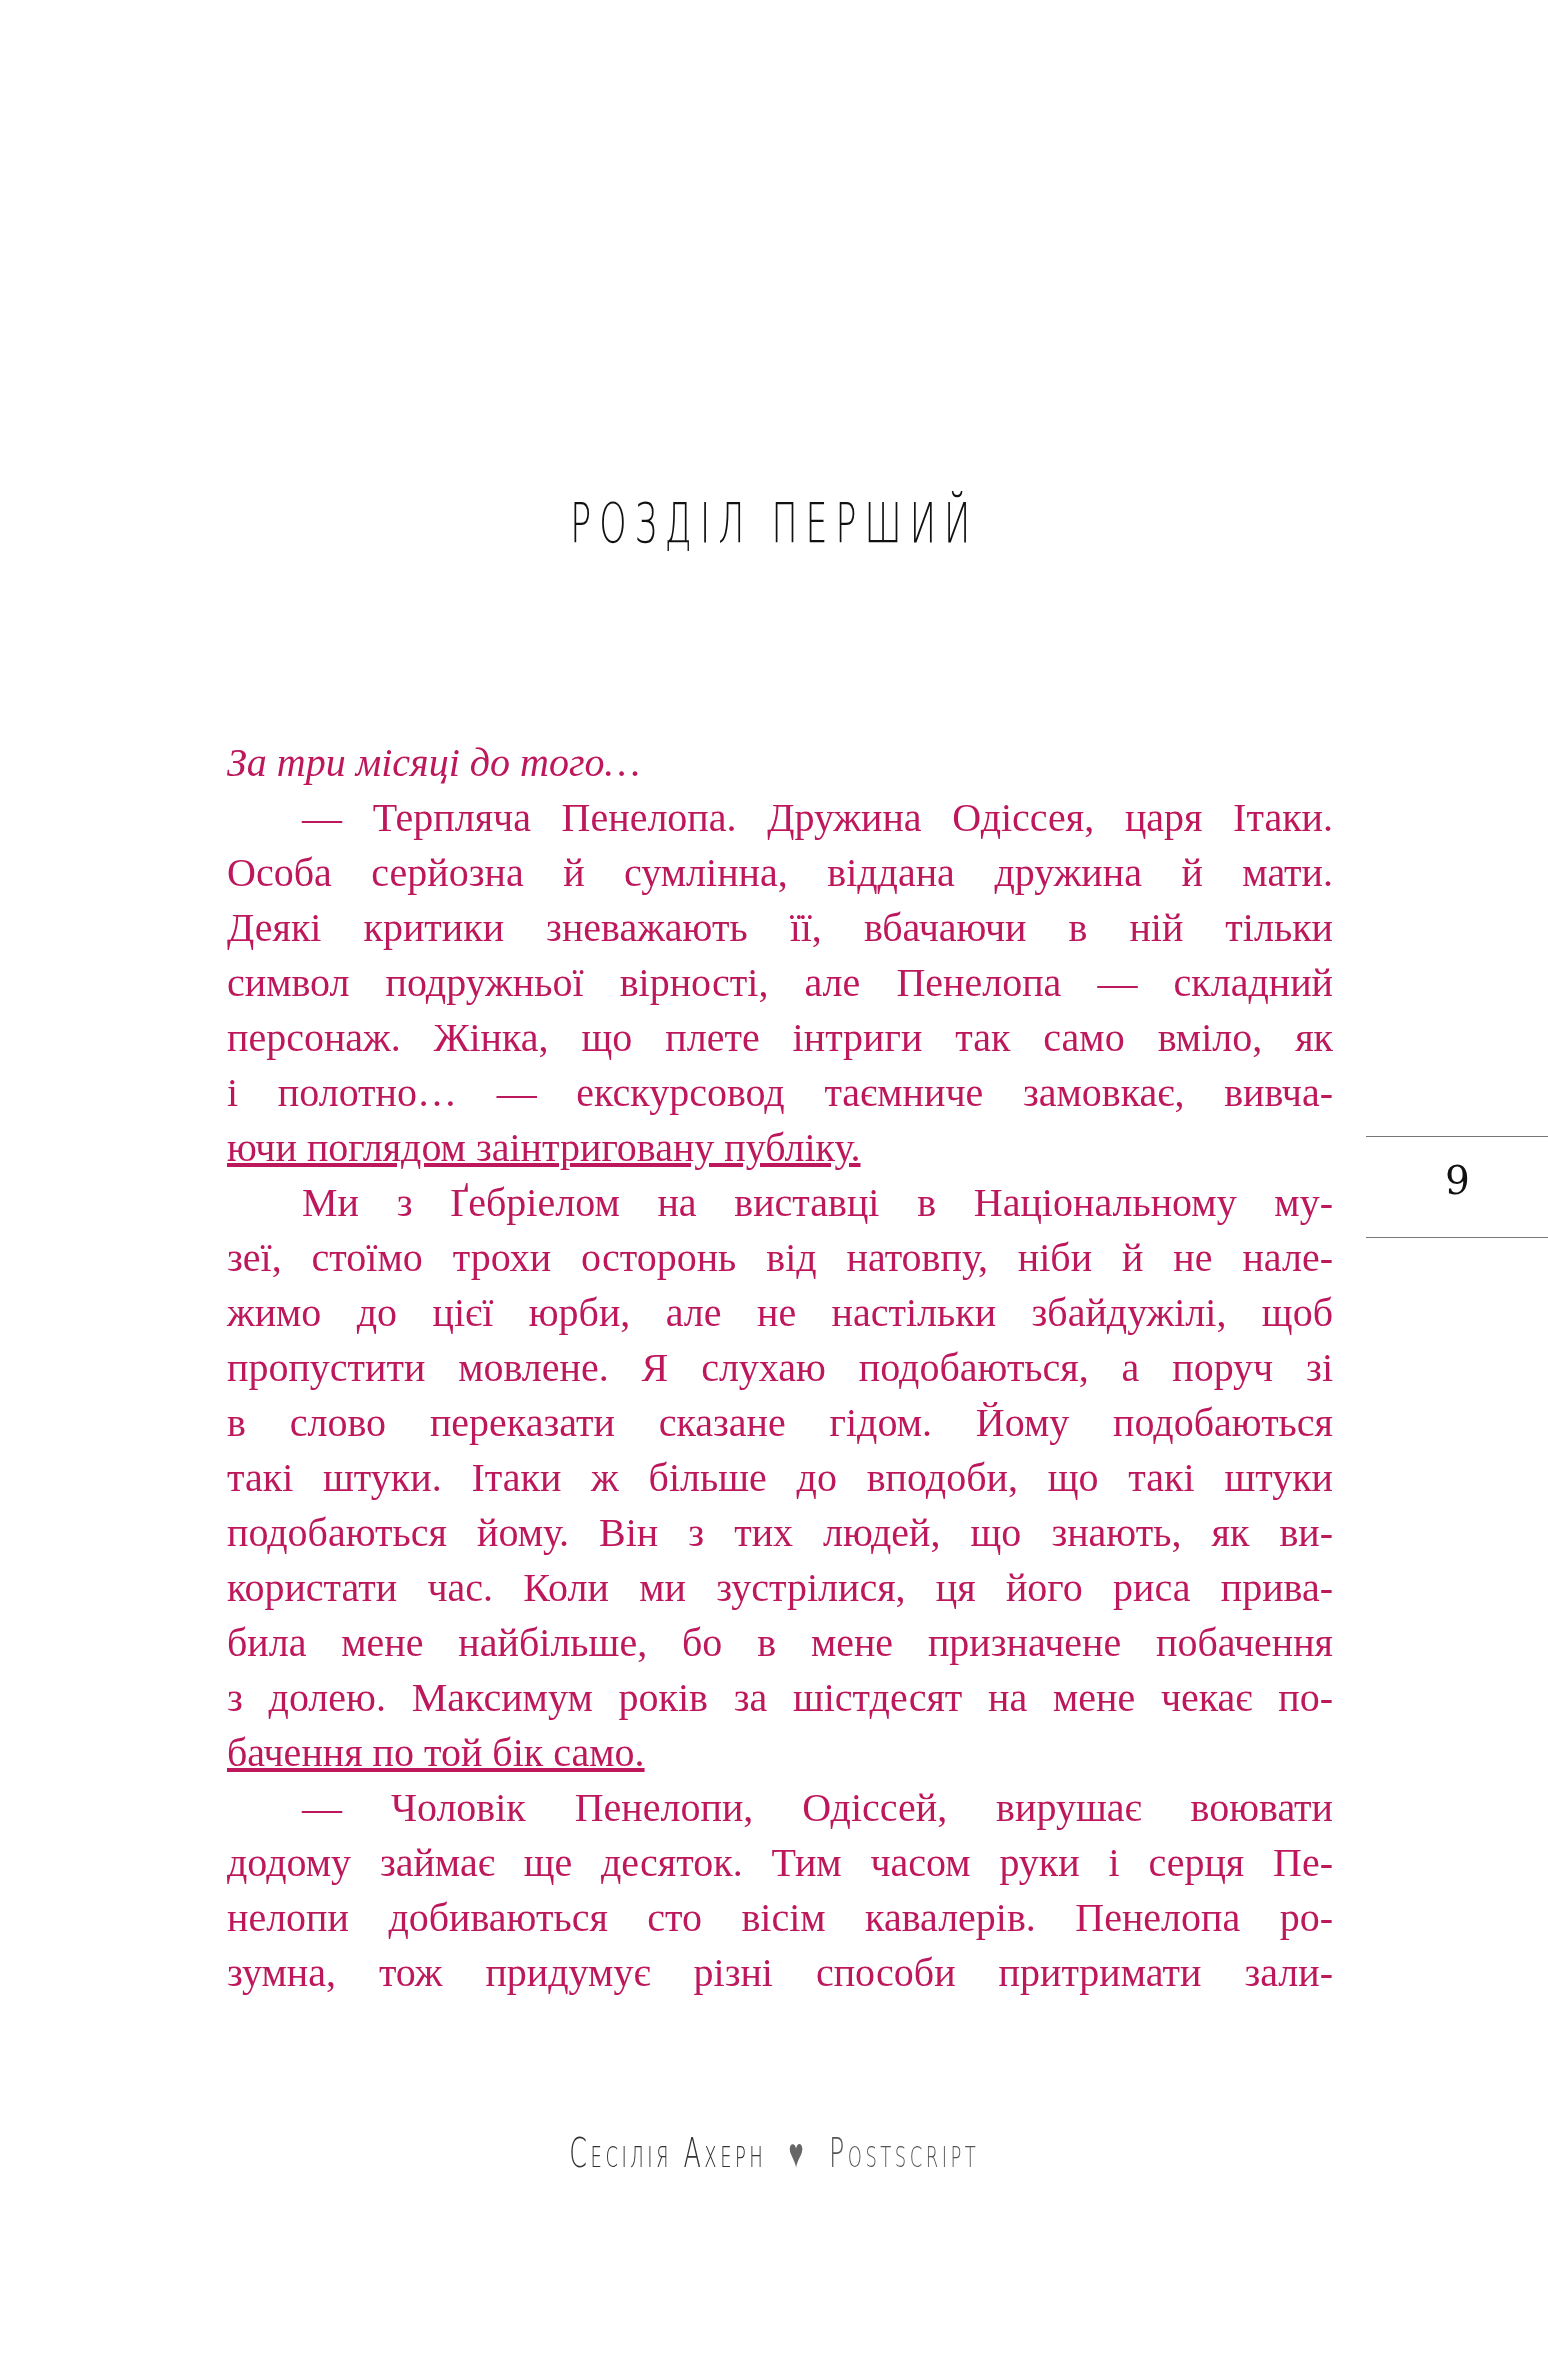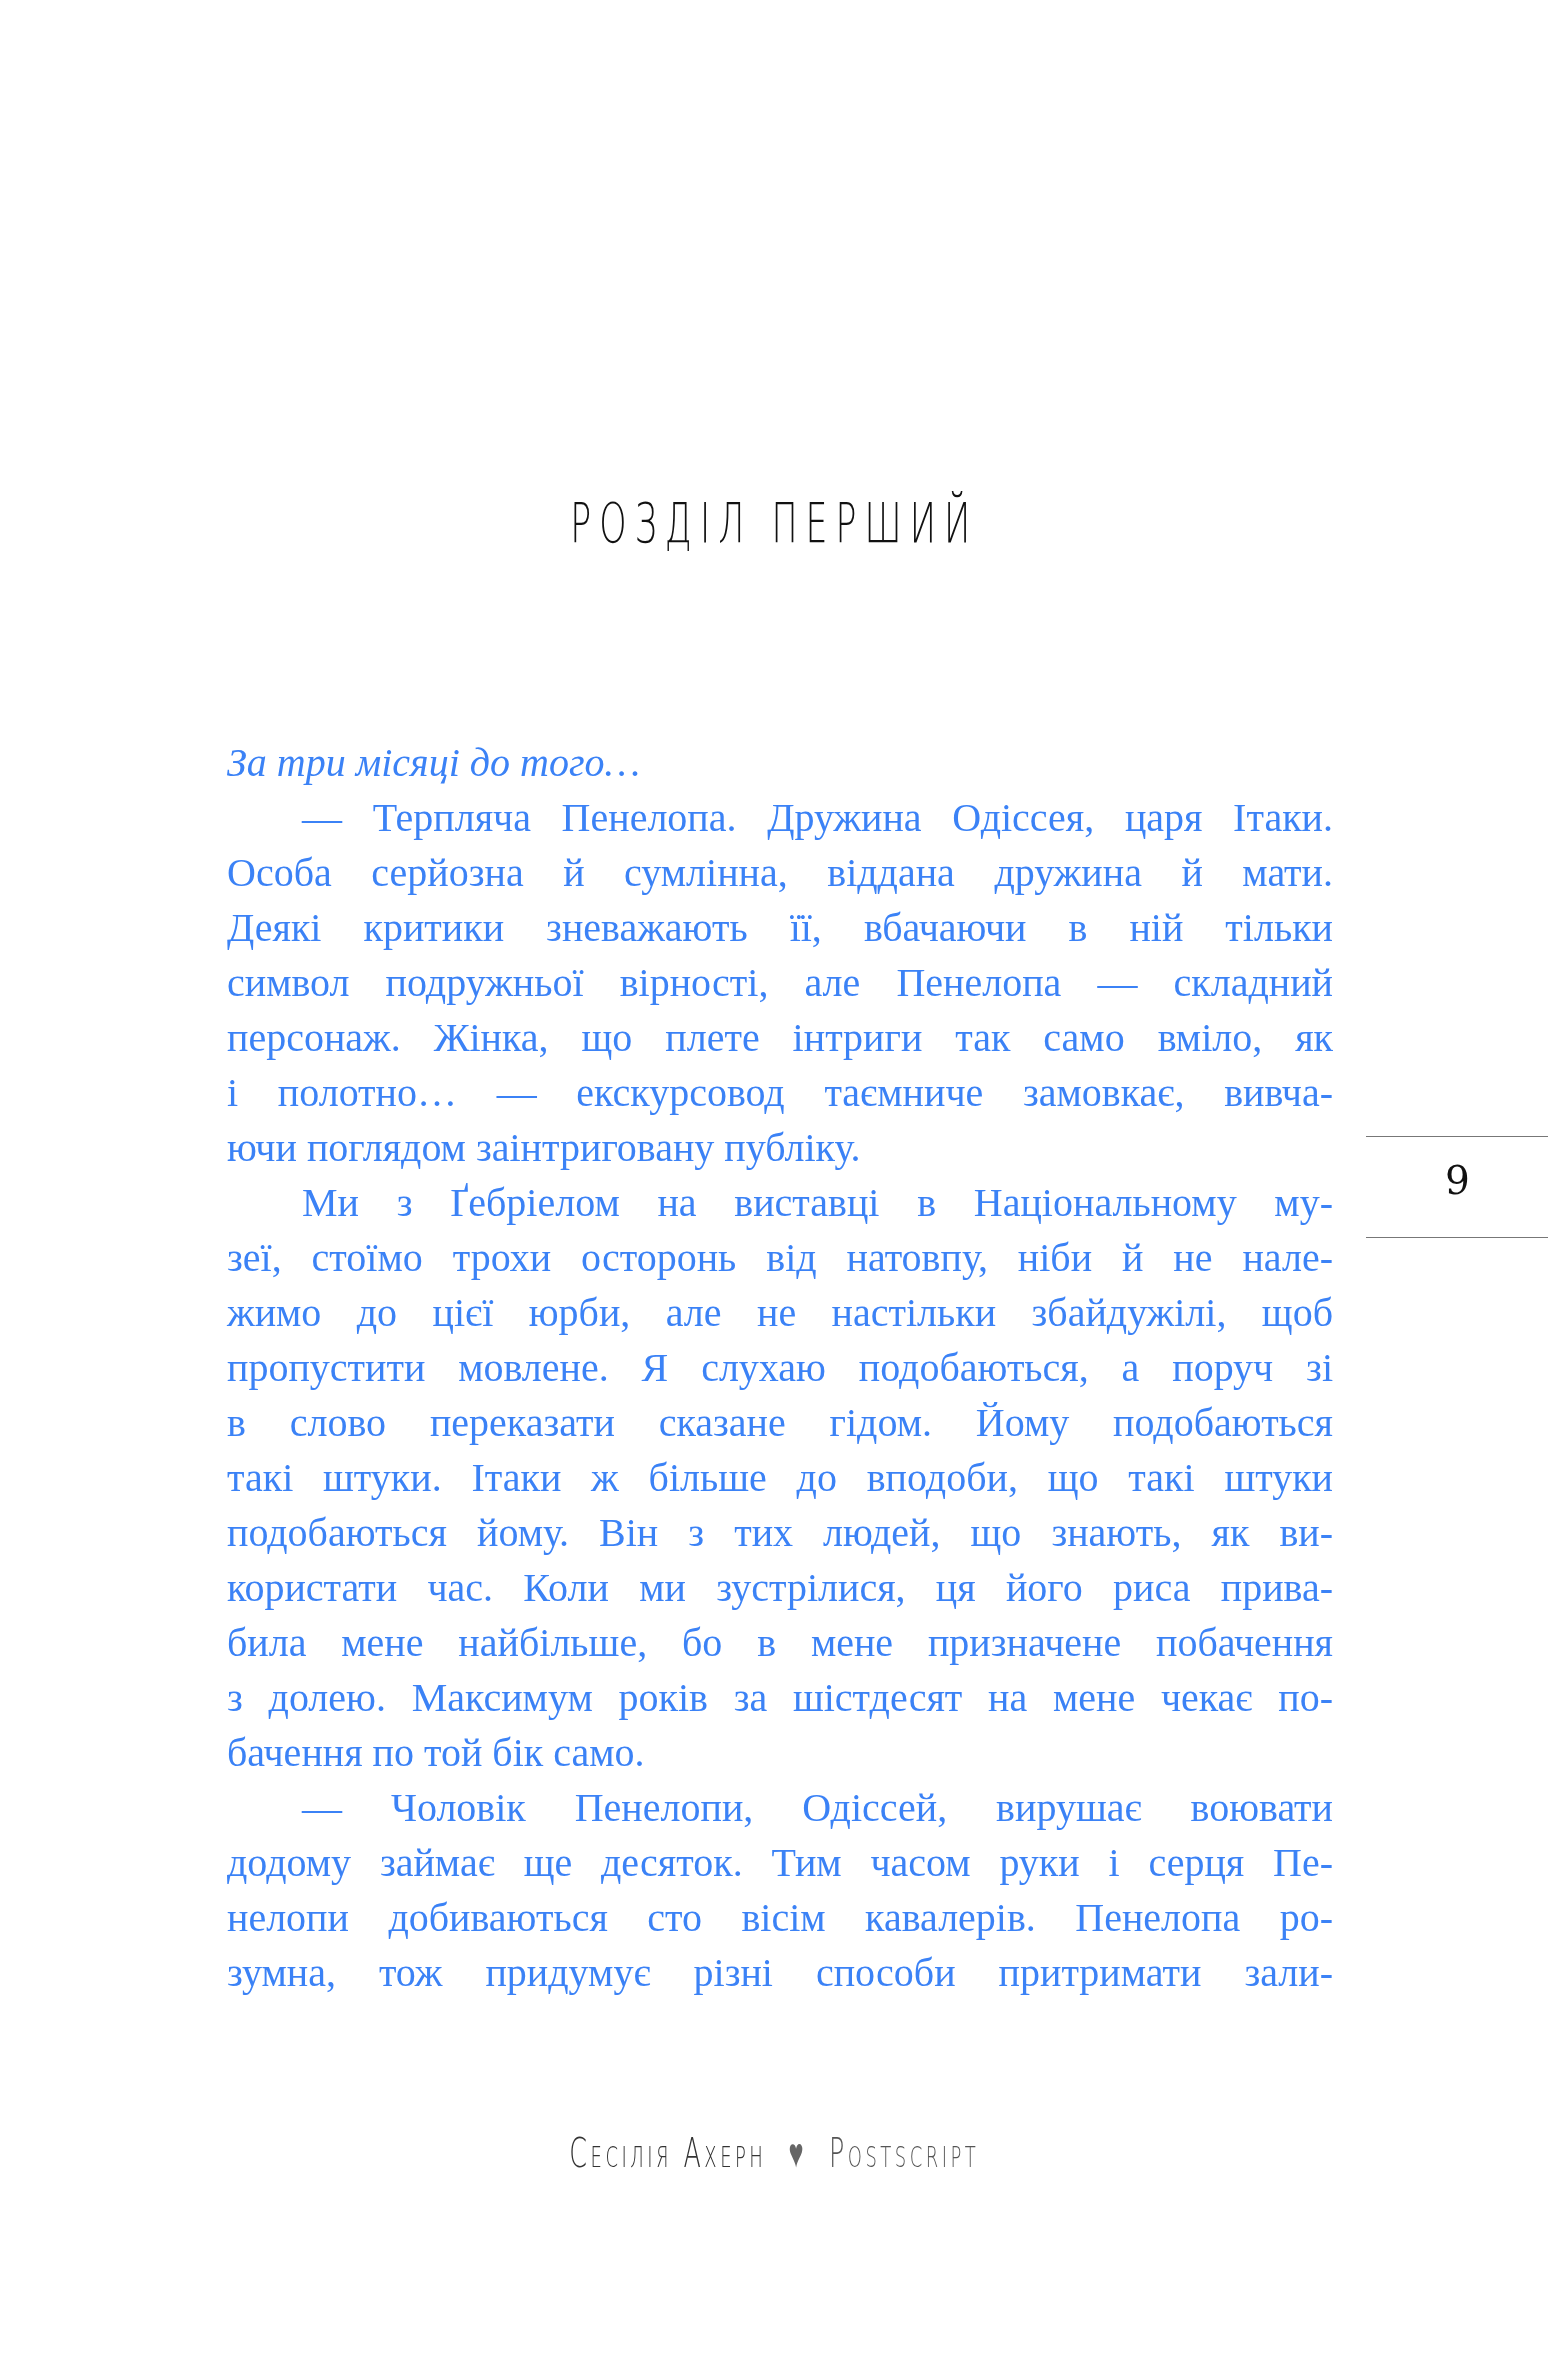--- a/index.html
+++ b/index.html
@@ -37,31 +37,32 @@
       line-height: 1;
     }
     .body-text {
       position: absolute;
       left: 227px;
       top: 735px;
       width: 1106px;
       font-family: "Liberation Serif", serif;
       font-size: 40px;
       line-height: 55px;
-      color: #3b82f6;
+      color: #be185d;
     }
     .line {
       display: block;
       white-space: nowrap;
       text-align: justify;
       text-align-last: justify;
       height: 55px;
     }
     .line.last {
       text-align-last: left;
+      text-decoration: underline;
     }
     .line.indent {
       padding-left: 75px;
     }
     .line.italic {
       font-style: italic;
       text-align-last: left;
     }
     .page-number-box {
       position: absolute;

